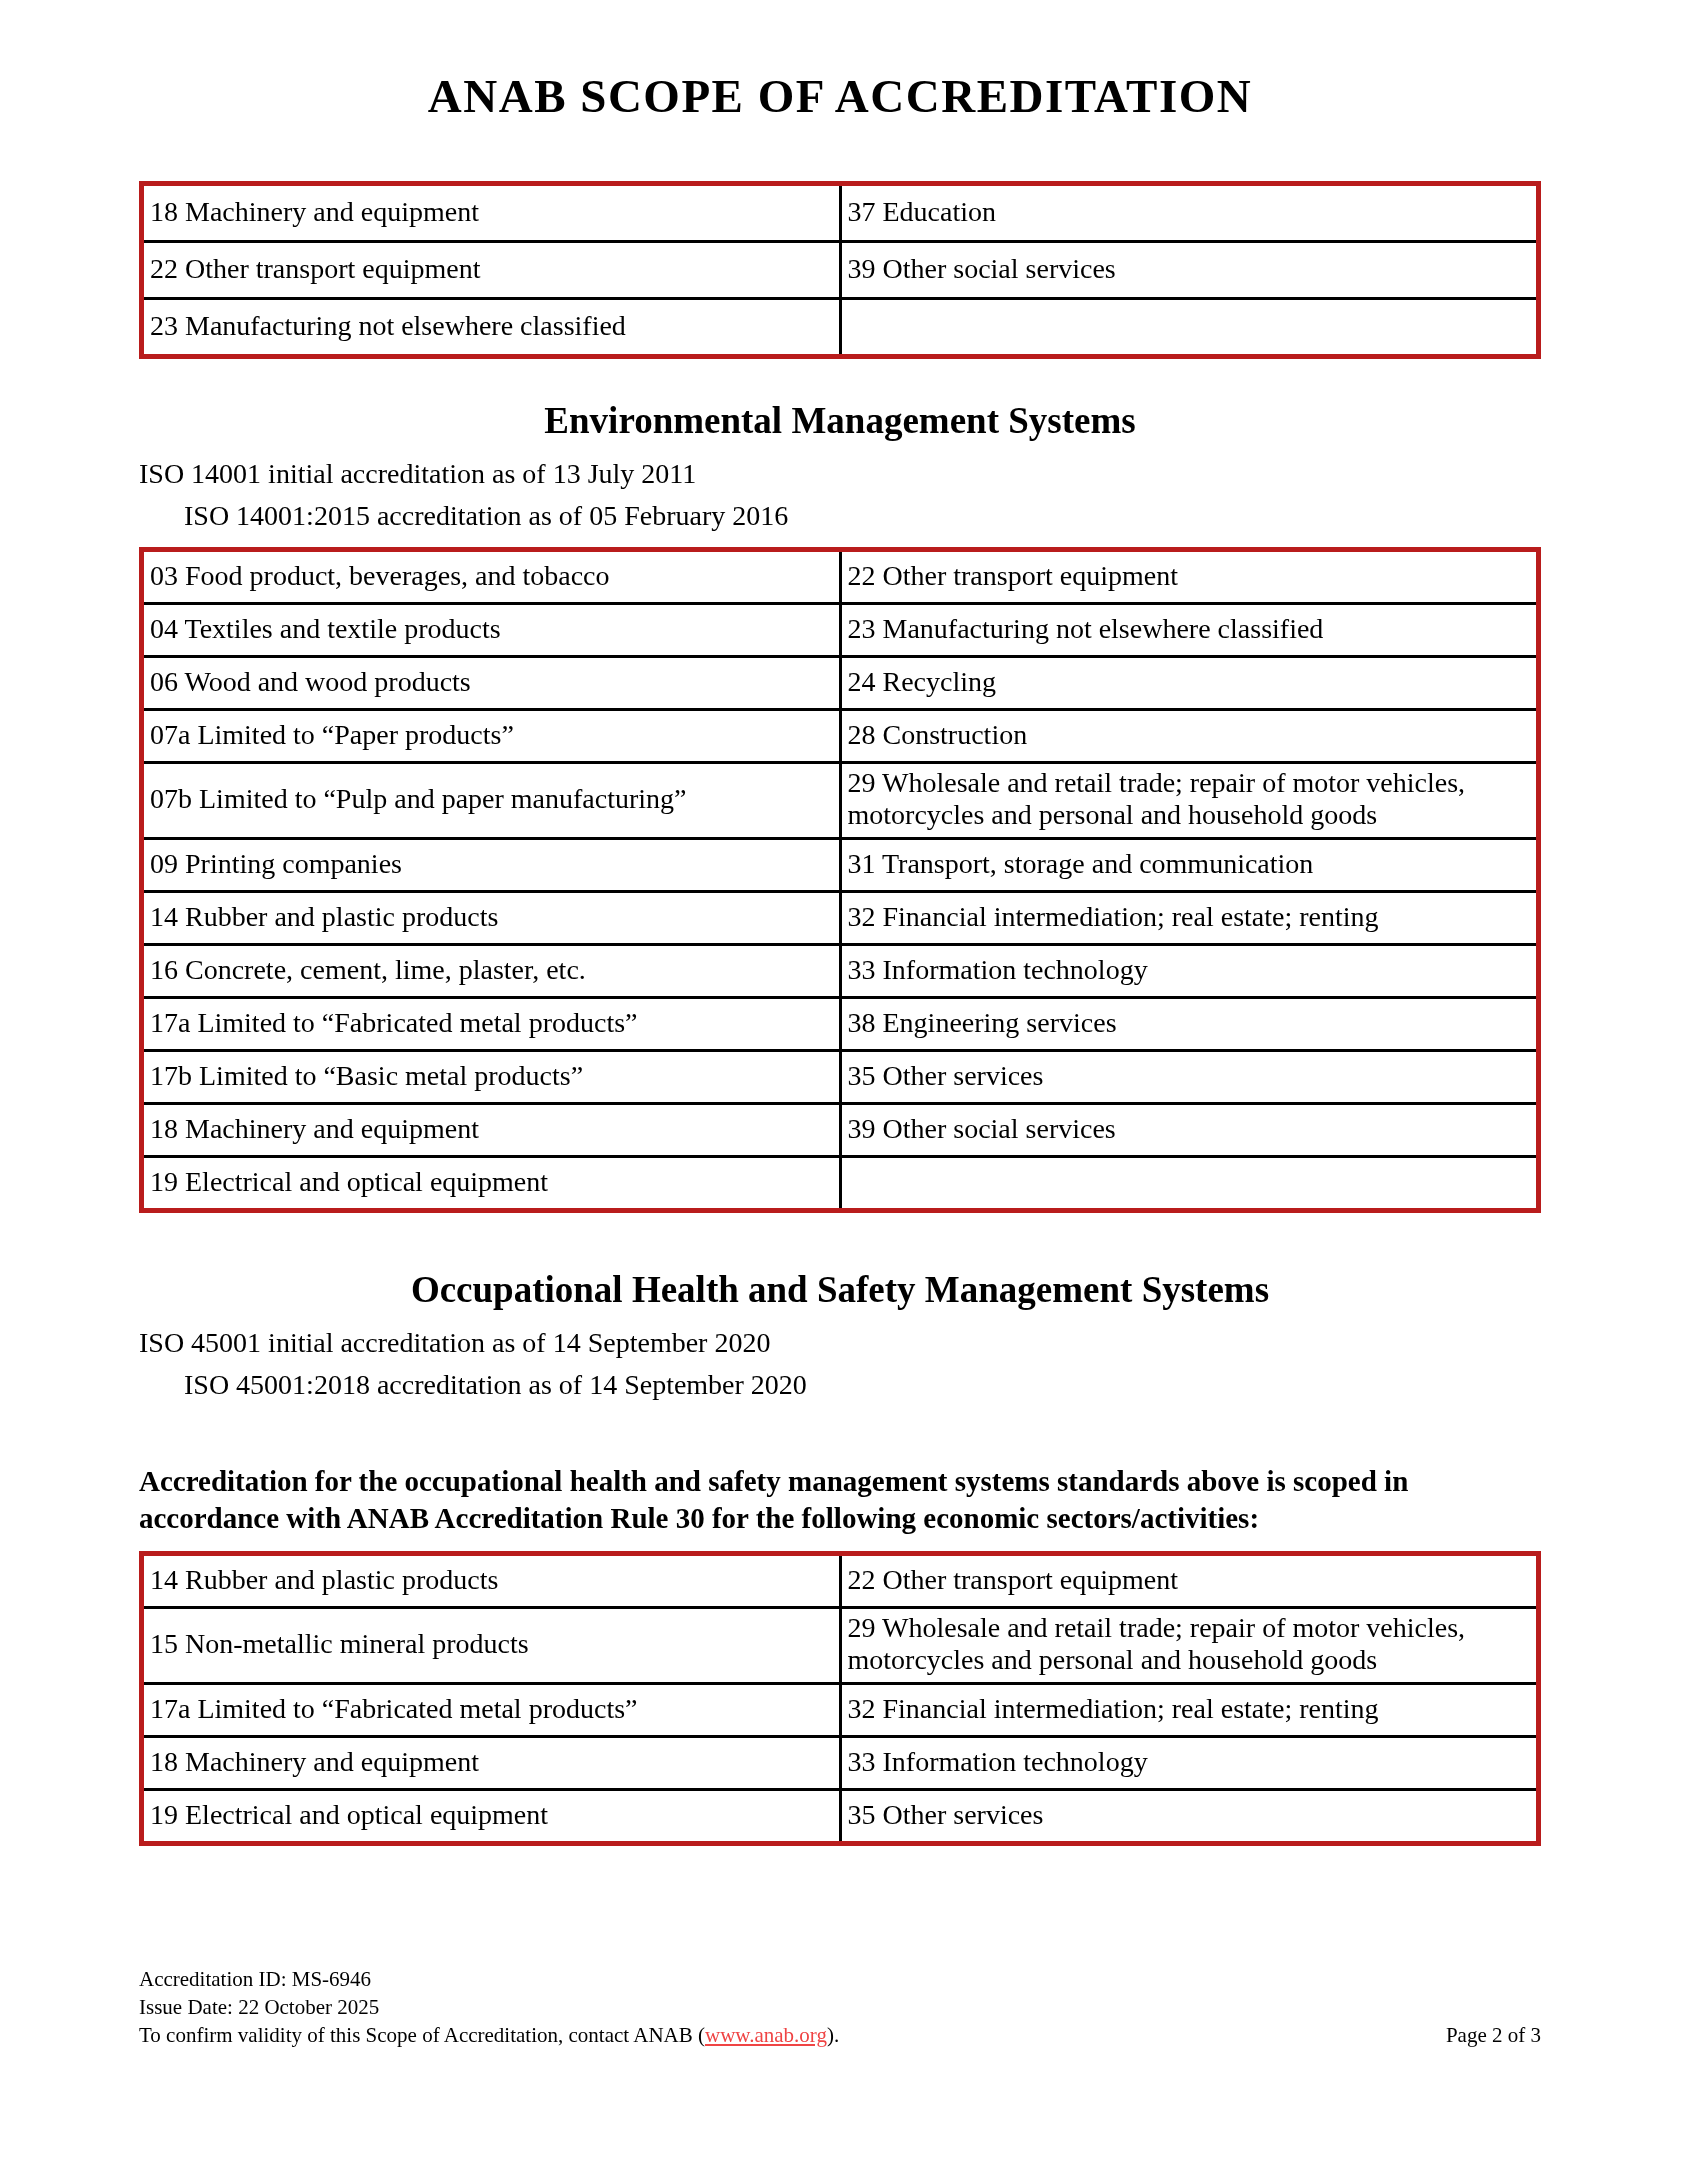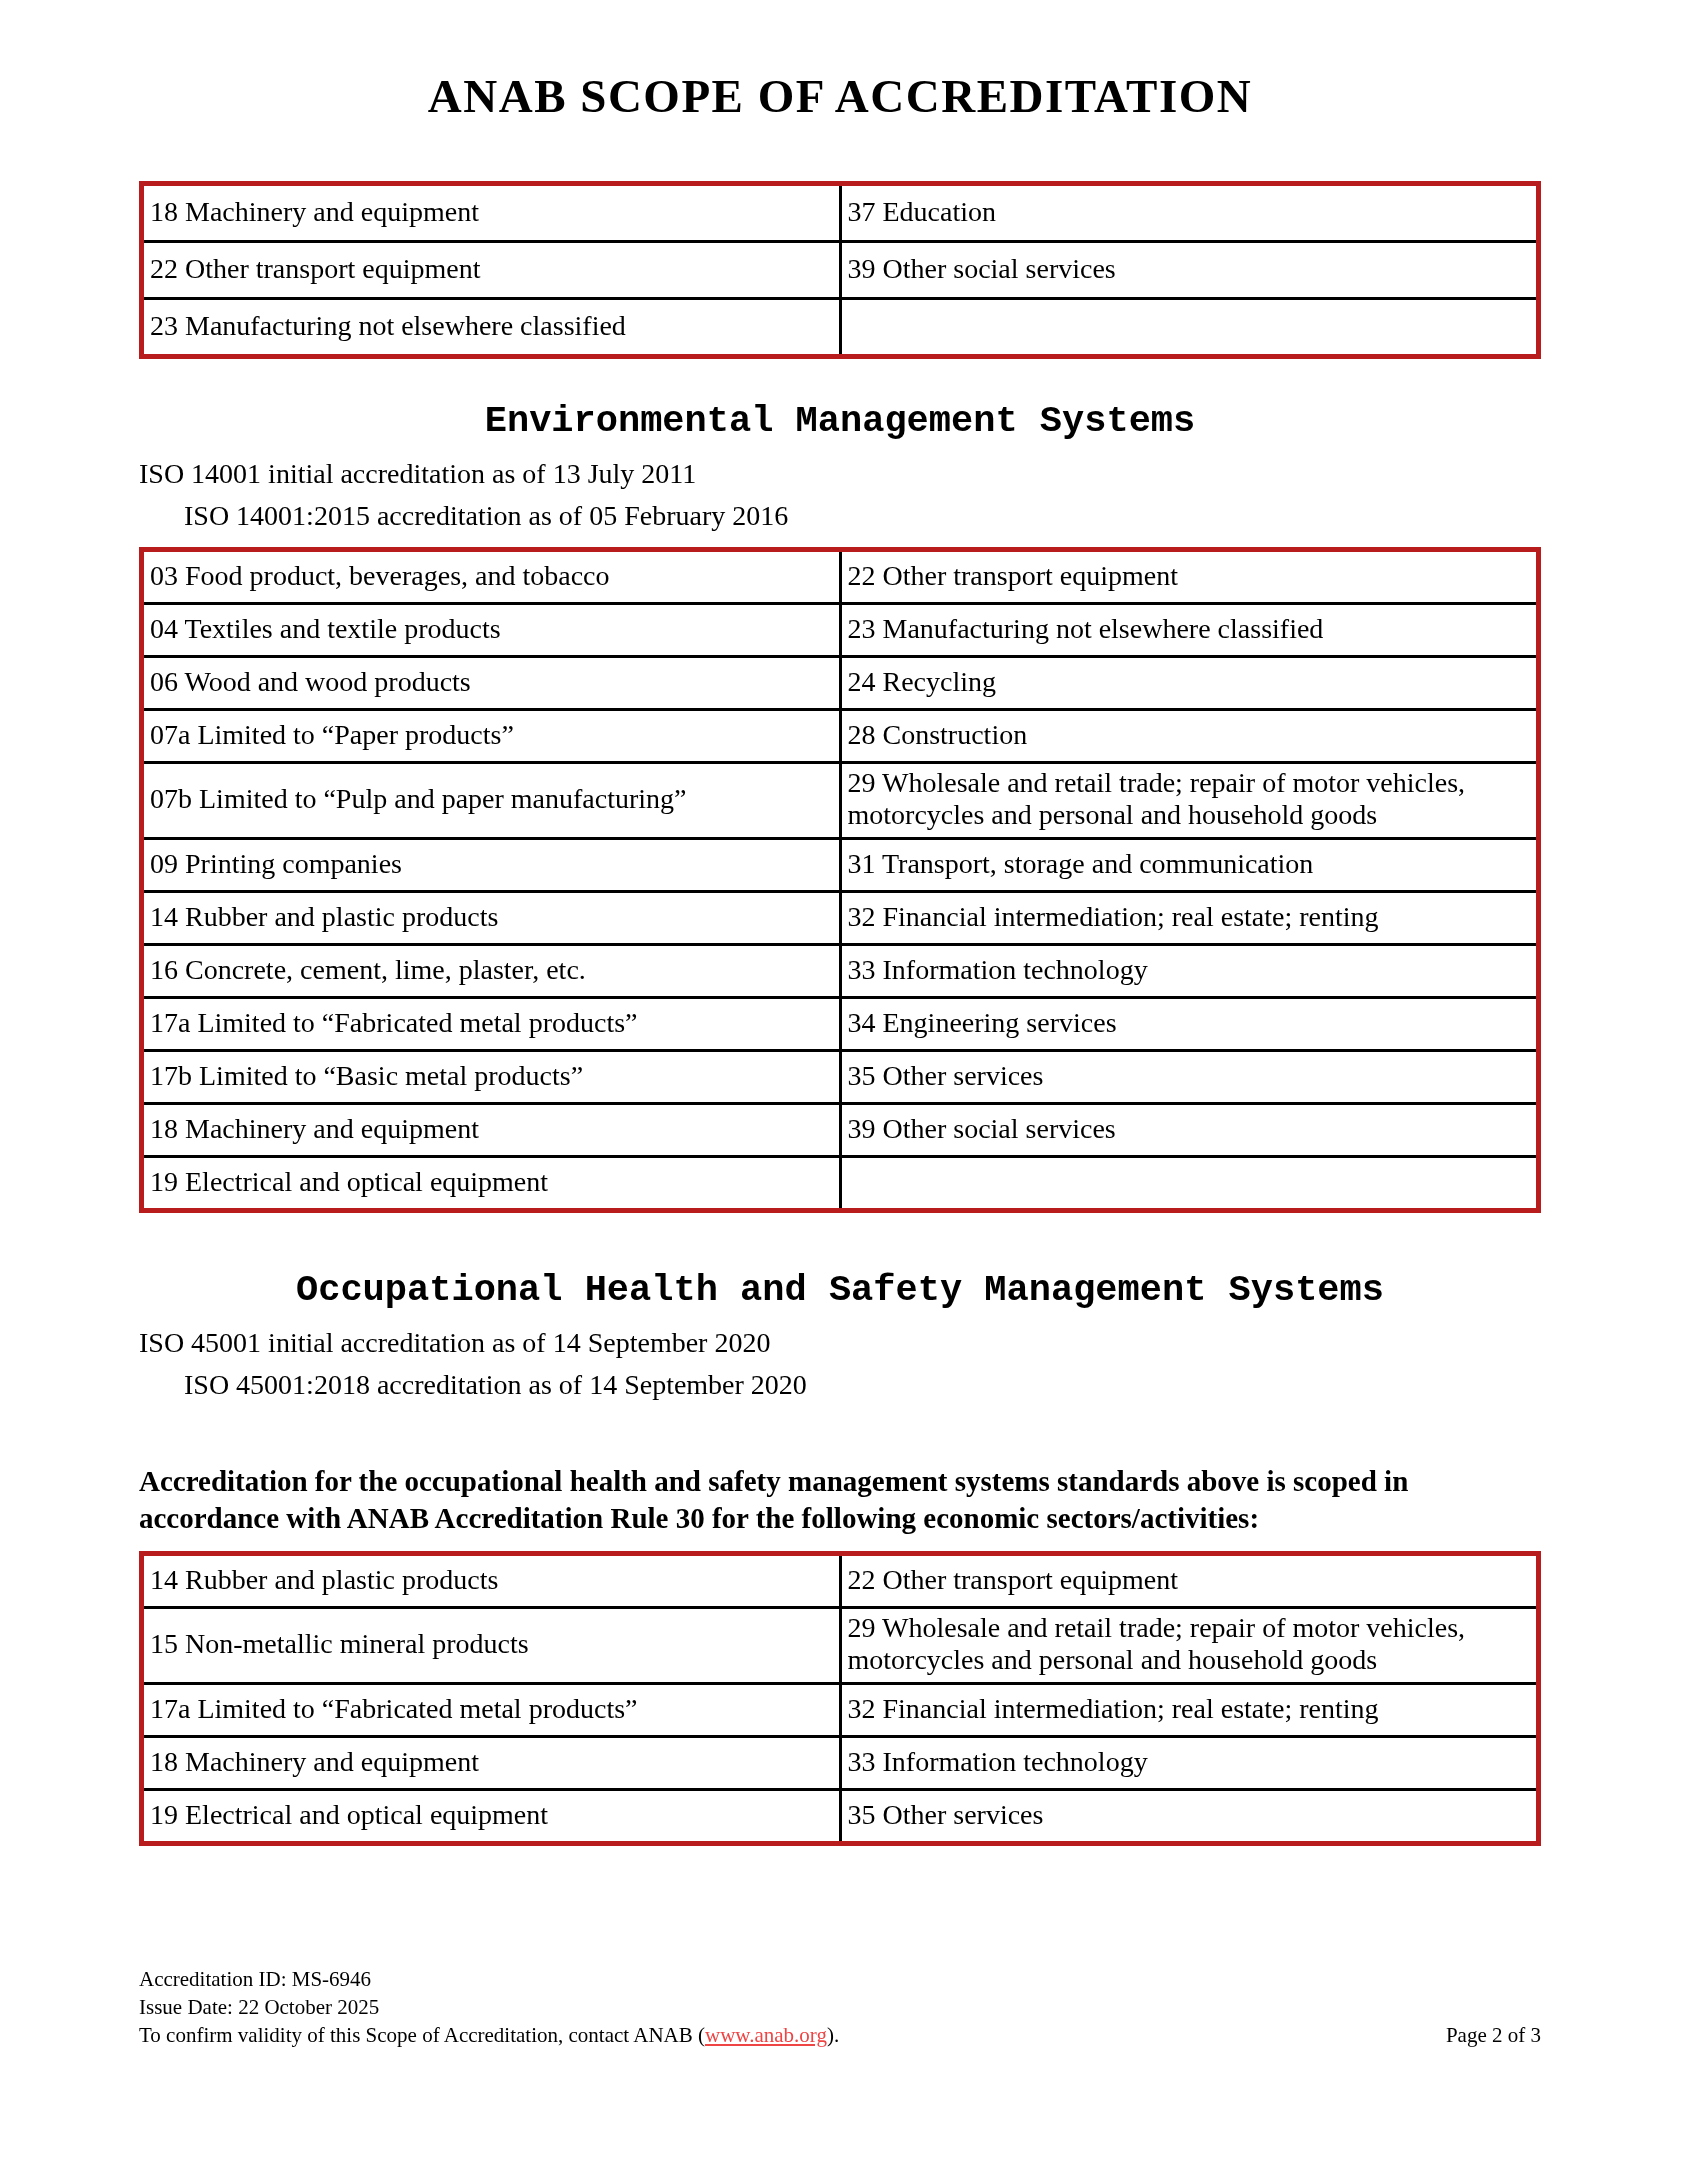--- a/index.html
+++ b/index.html
@@ -41,21 +41,20 @@
   }
   table.top-grid { margin-top: 59px; }
   table.top-grid td { height: 46px; }
   table.sector-grid td { height: 42px; }
   .section-heading {
     margin: 40px 0 0 0;
     text-align: center;
     font-size: 37px;
     font-weight: bold;
     line-height: 44px;
-    font-family: Liberation Mono, monospace;
   }
   .iso-line {
     margin: 14px 0 0 0;
     font-size: 28px;
     line-height: 34px;
   }
   .iso-line.indent { padding-left: 45px; margin-top: 8px; }
   .scope-note {
     margin: 61px 0 0 0;
     font-size: 29px;
@@ -146,21 +145,21 @@
         <tr>
           <td>14 Rubber and plastic products</td>
           <td>32 Financial intermediation; real estate; renting</td>
         </tr>
         <tr>
           <td>16 Concrete, cement, lime, plaster, etc.</td>
           <td>33 Information technology</td>
         </tr>
         <tr>
           <td>17a Limited to “Fabricated metal products”</td>
-          <td>34 Engineering services</td>
+          <td>38 Engineering services</td>
         </tr>
         <tr>
           <td>17b Limited to “Basic metal products”</td>
           <td>35 Other services</td>
         </tr>
         <tr>
           <td>18 Machinery and equipment</td>
           <td>39 Other social services</td>
         </tr>
         <tr>

